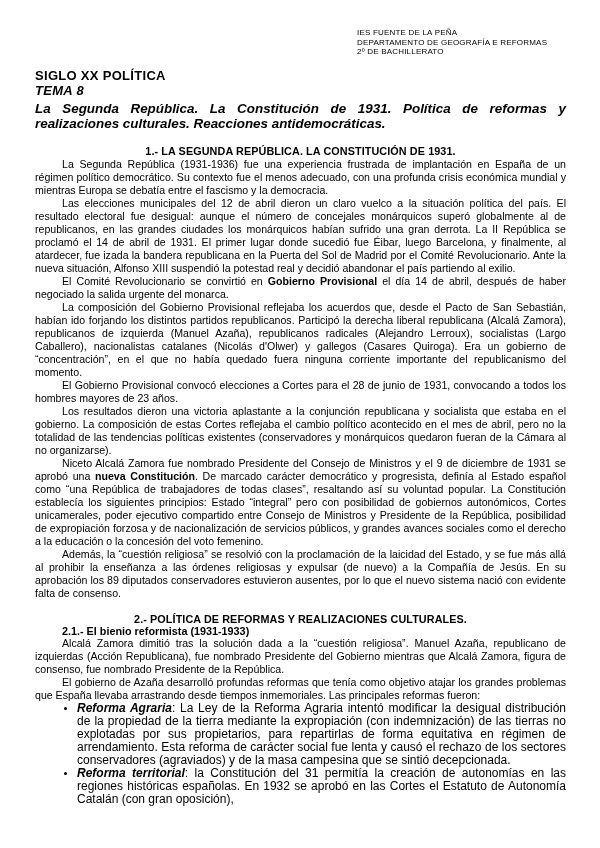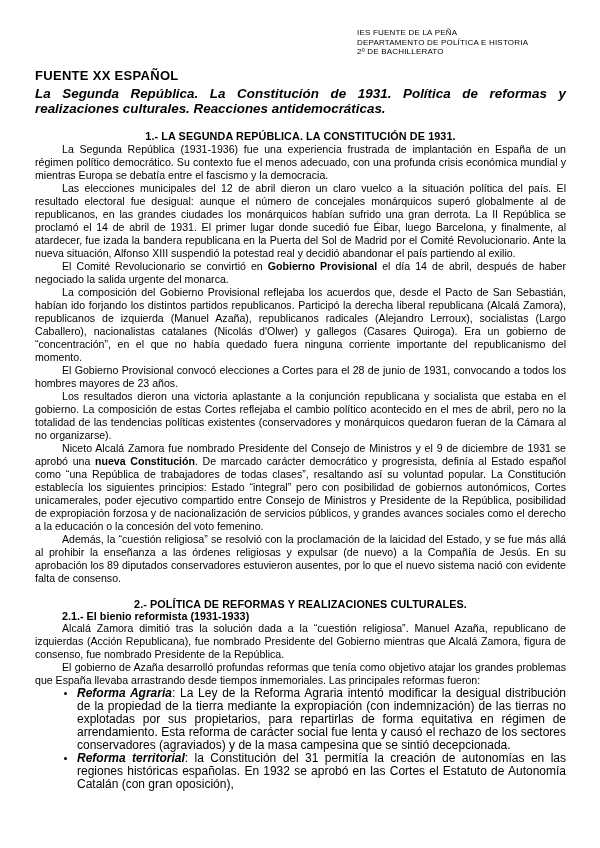--- a/index.html
+++ b/index.html
@@ -78,25 +78,26 @@
   }
   b { font-weight: bold; }
 </style>
 </head>
 <body>
 
 <div class="page">
 
   <div class="letterhead">
     <div>IES FUENTE DE LA PEÑA</div>
-    <div>DEPARTAMENTO DE POLÍTICA E HISTORIA</div>
+    <div>DEPARTAMENTO DE GEOGRAFÍA E REFORMAS</div>
     <div>2º DE BACHILLERATO</div>
   </div>
 
-  <div class="series-title">FUENTE XX ESPAÑOL</div>
+  <div class="series-title">SIGLO XX POLÍTICA</div>
+  <div class="tema-title">TEMA 8</div>
   <div class="main-title">La Segunda República. La Constitución de 1931. Política de reformas y realizaciones culturales. Reacciones antidemocráticas.</div>
 
   <div class="section-heading">1.- LA SEGUNDA REPÚBLICA. LA CONSTITUCIÓN DE 1931.</div>
 
   <p class="body-par">La Segunda República (1931-1936) fue una experiencia frustrada de implantación en España de un régimen político democrático. Su contexto fue el menos adecuado, con una profunda crisis económica mundial y mientras Europa se debatía entre el fascismo y la democracia.</p>
   <p class="body-par">Las elecciones municipales del 12 de abril dieron un claro vuelco a la situación política del país. El resultado electoral fue desigual: aunque el número de concejales monárquicos superó globalmente al de republicanos, en las grandes ciudades los monárquicos habían sufrido una gran derrota. La II República se proclamó el 14 de abril de 1931. El primer lugar donde sucedió fue Éibar, luego Barcelona, y finalmente, al atardecer, fue izada la bandera republicana en la Puerta del Sol de Madrid por el Comité Revolucionario. Ante la nueva situación, Alfonso XIII suspendió la potestad real y decidió abandonar el país partiendo al exilio.</p>
   <p class="body-par"><span>El Comité Revolucionario se convirtió en </span><b>Gobierno Provisional</b><span> el día 14 de abril, después de haber negociado la salida urgente del monarca.</span></p>
   <p class="body-par">La composición del Gobierno Provisional reflejaba los acuerdos que, desde el Pacto de San Sebastián, habían ido forjando los distintos partidos republicanos. Participó la derecha liberal republicana (Alcalá Zamora), republicanos de izquierda (Manuel Azaña), republicanos radicales (Alejandro Lerroux), socialistas (Largo Caballero), nacionalistas catalanes (Nicolás d'Olwer) y gallegos (Casares Quiroga). Era un gobierno de “concentración”, en el que no había quedado fuera ninguna corriente importante del republicanismo del momento.</p>
   <p class="body-par">El Gobierno Provisional convocó elecciones a Cortes para el 28 de junio de 1931, convocando a todos los hombres mayores de 23 años.</p>
   <p class="body-par">Los resultados dieron una victoria aplastante a la conjunción republicana y socialista que estaba en el gobierno. La composición de estas Cortes reflejaba el cambio político acontecido en el mes de abril, pero no la totalidad de las tendencias políticas existentes (conservadores y monárquicos quedaron fueran de la Cámara al no organizarse).</p>

